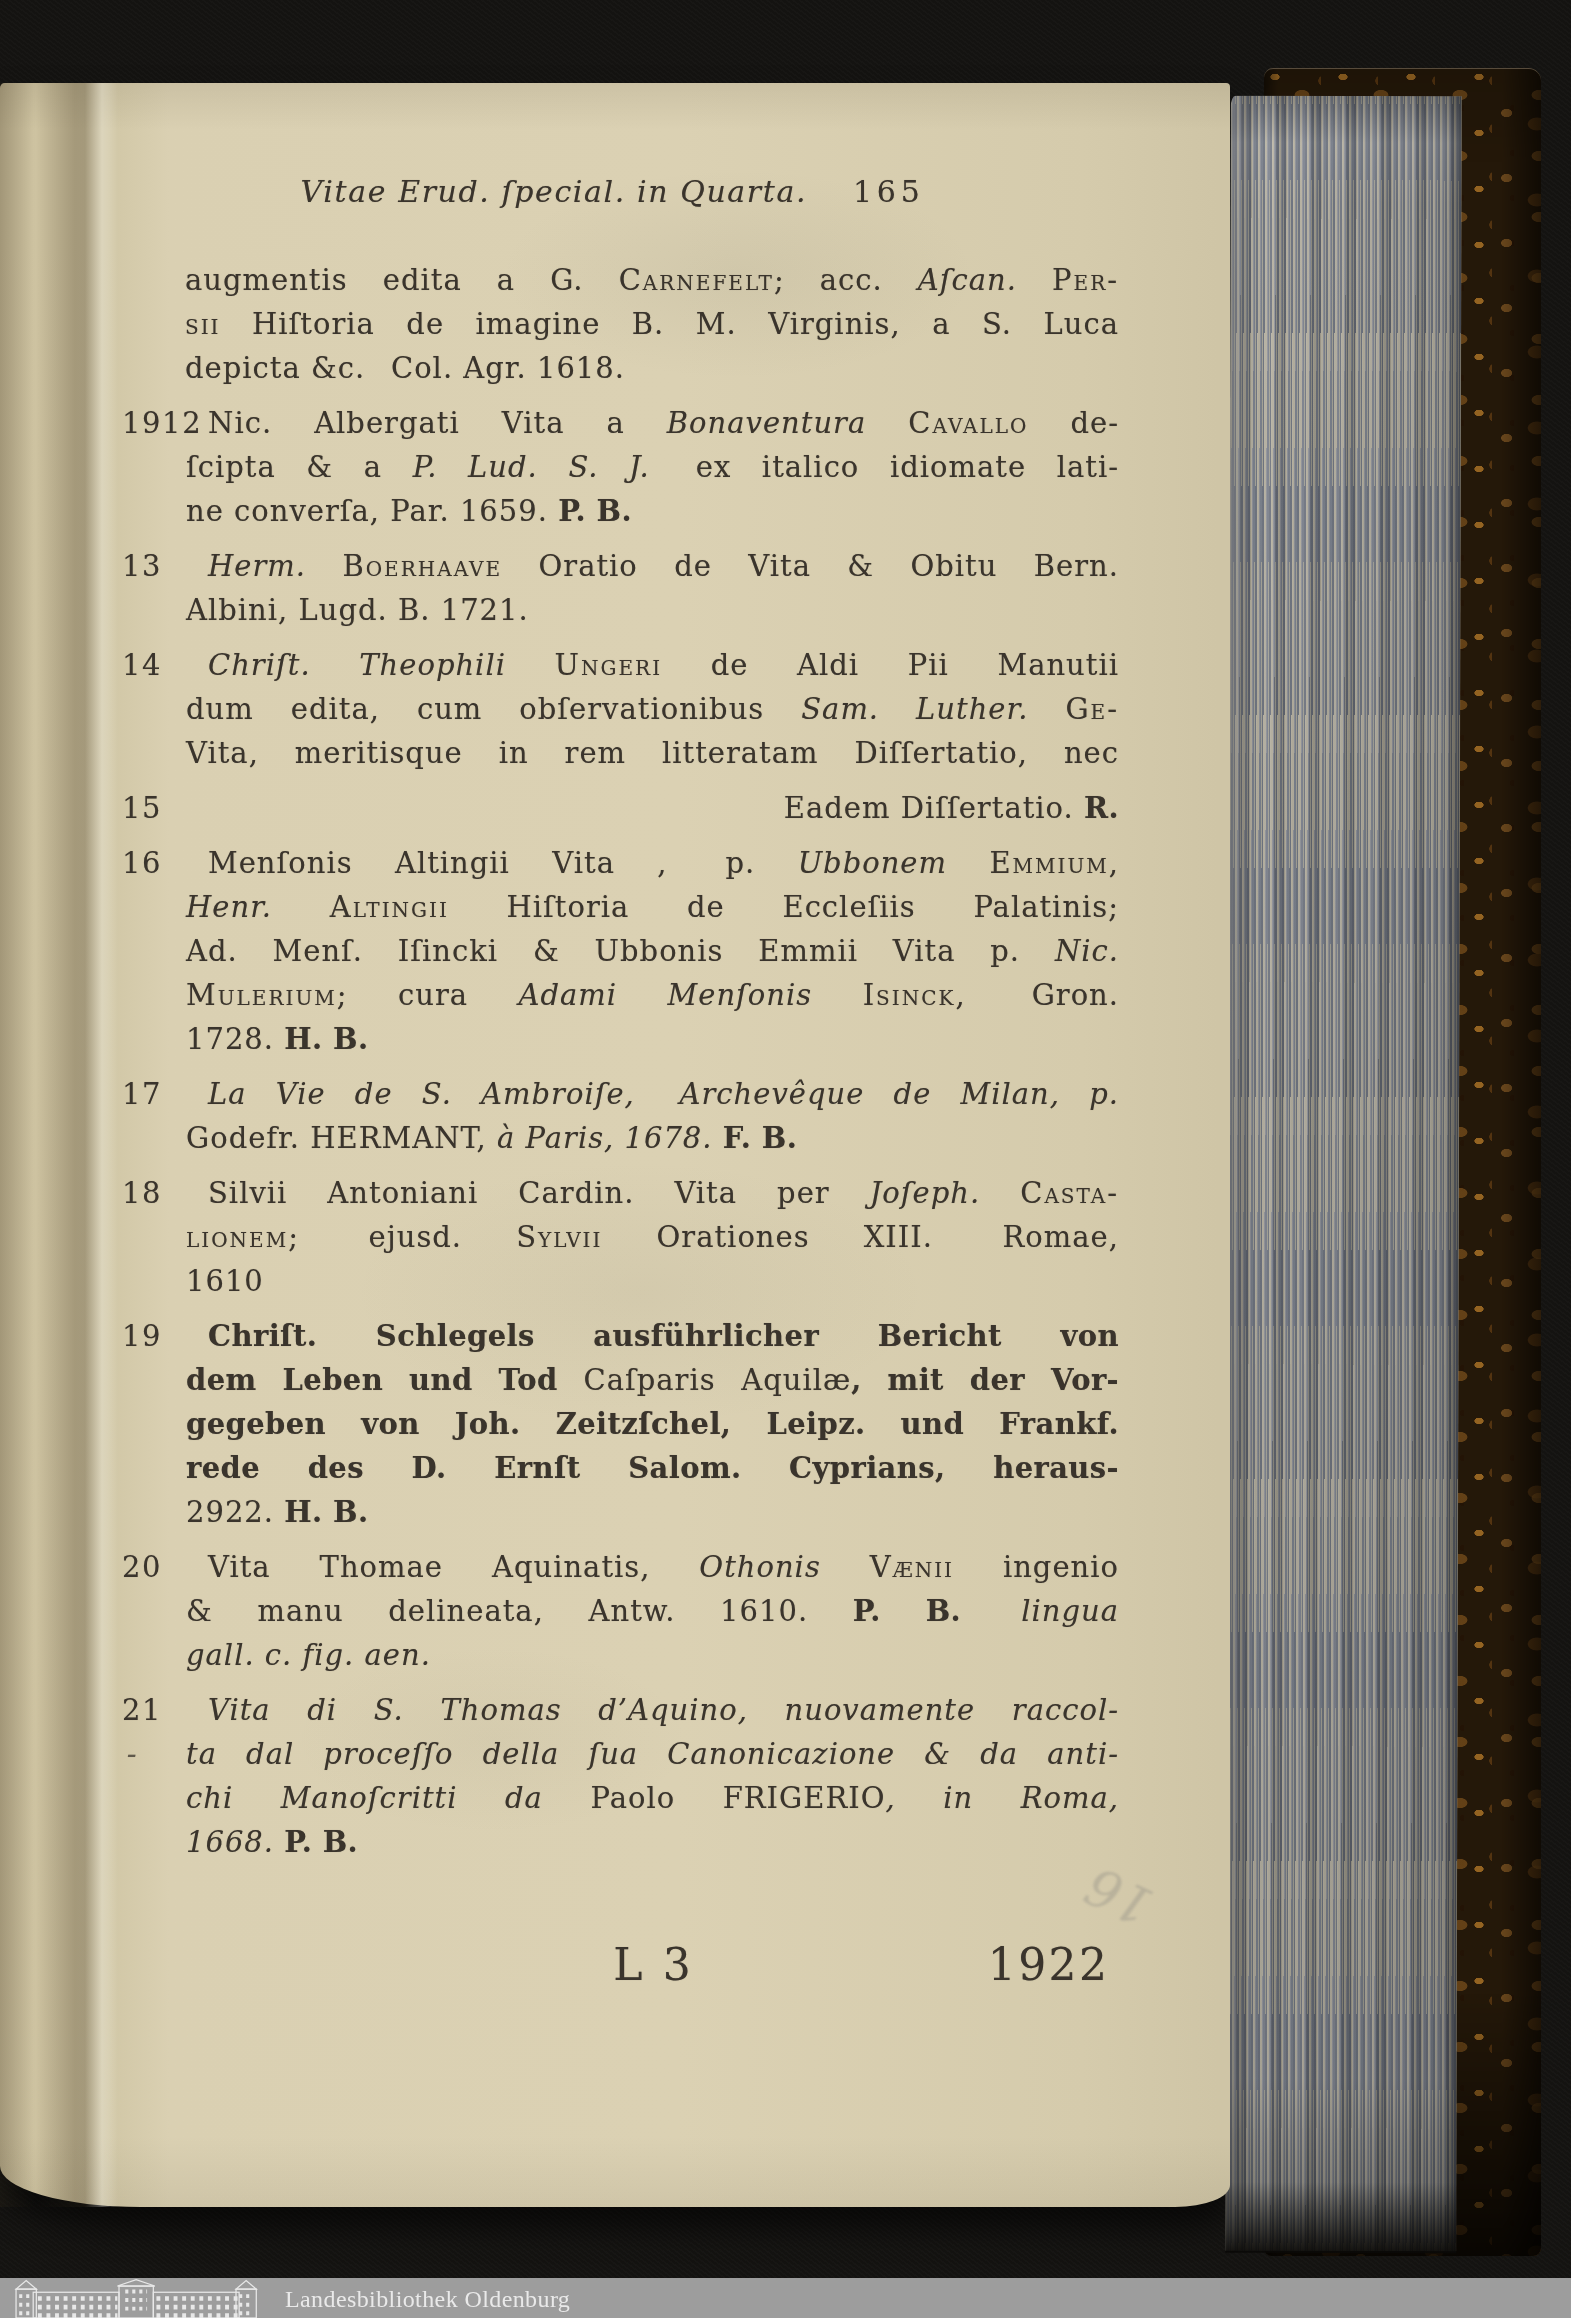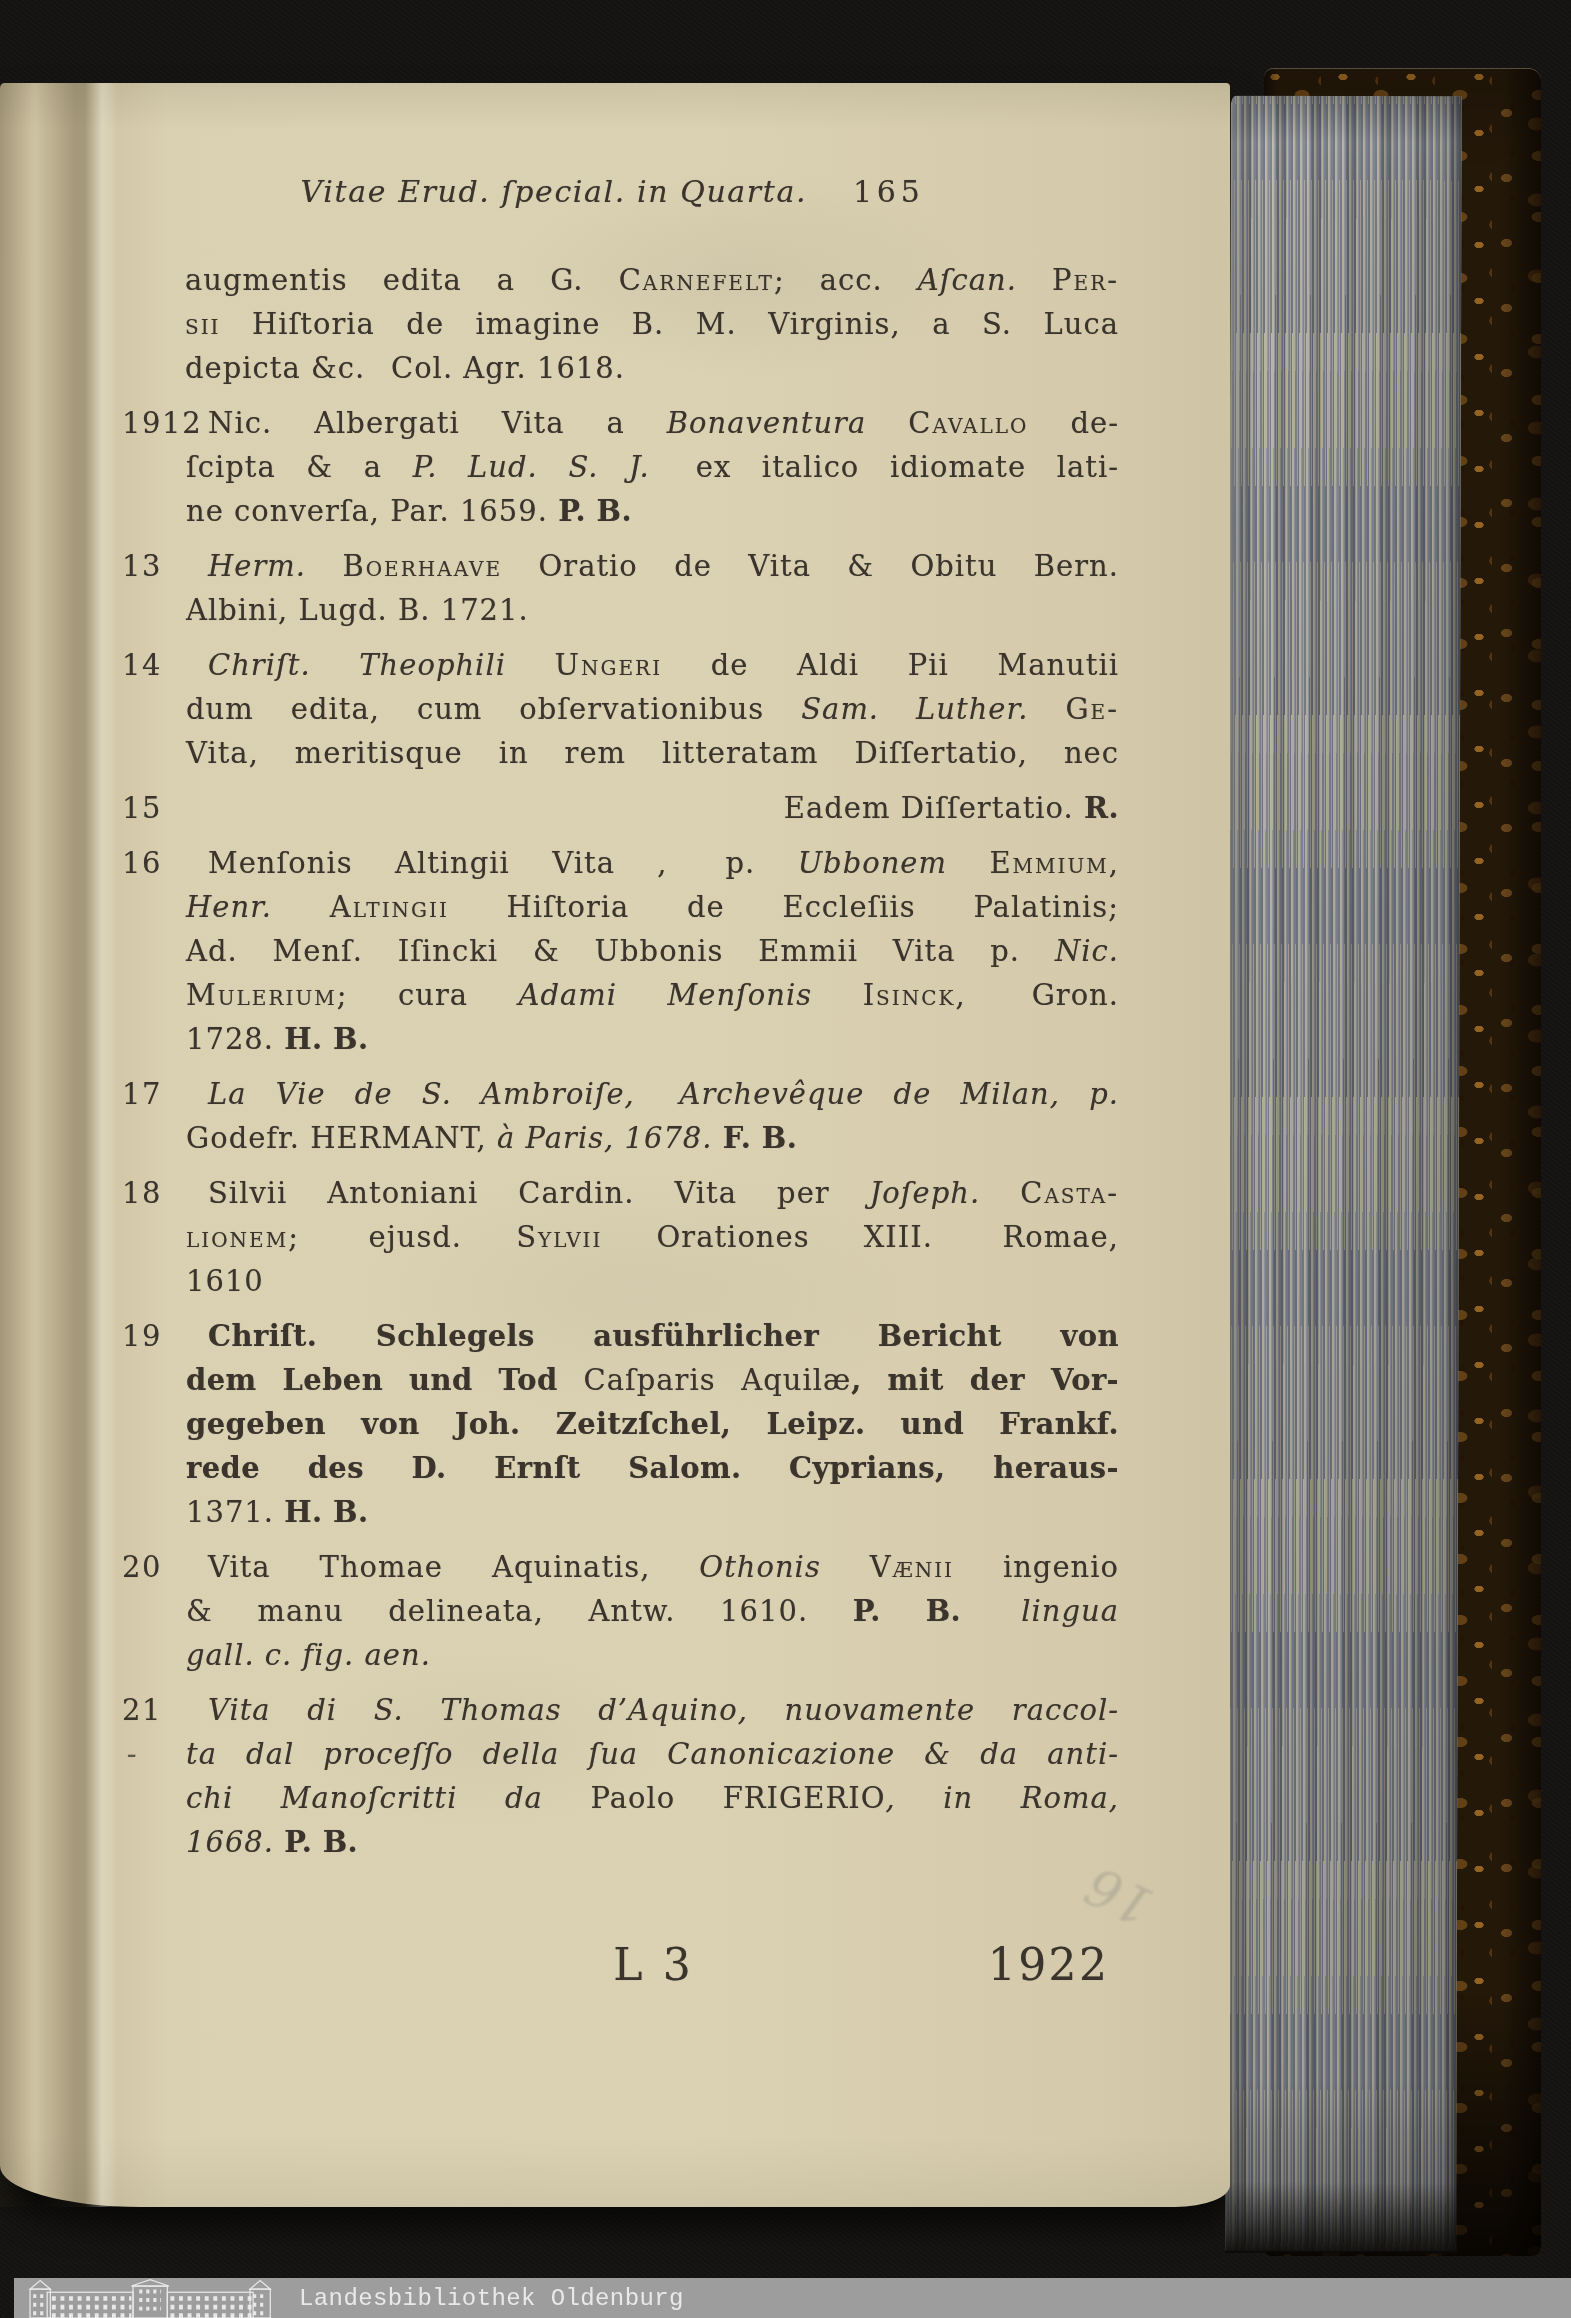--- a/index.html
+++ b/index.html
@@ -84,22 +84,22 @@
 
   .footer-line{position:absolute;left:0;top:1860px;width:100%;height:44px;line-height:44px;font-size:44px;
     text-shadow:0 0 0.8px rgba(58,52,44,.4);}
   .signature{position:absolute;left:50%;transform:translateX(-50%) translateX(41px);letter-spacing:3.1px;}
   .catchword{position:absolute;right:1.6px;letter-spacing:2.4px;}
 
   .pencil-mark{position:absolute;left:1086px;top:1783px;font-size:52px;font-style:italic;
     color:var(--pencil,#5d6068);opacity:.22;transform:rotate(205deg);filter:blur(0.8px);}
 
   
-  .watermark-bar{position:absolute;left:14px;right:0;top:2278px;height:41px;background:var(--bar,#9d9d9d);
-    font-family:Liberation Mono, monospace;}
+  .watermark-bar{position:absolute;left:0;right:0;top:2278px;height:41px;background:var(--bar,#9d9d9d);
+    font-family:Liberation Serif, serif;}
   .library-logo{position:absolute;left:9.4px;top:0.8px;height:39px;width:259px;}
   .library-name{position:absolute;left:285px;top:0;height:41px;line-height:42px;
     font-size:24px;color:var(--bar-text,#e9e9e9);letter-spacing:0.4px;}
 </style>
 </head>
 <body>
 
 <div class="stage">
 
   <div class="cover-board"></div>
@@ -133,21 +133,21 @@
           <div class="line ind-cont"><span class="s-r">1728. </span><span class="s-f">H. B.</span></div>
           <div class="line ind-entry just entry"><span class="num">17</span><span class="s-i">La Vie de S. Ambroiſe,  Archevêque de Milan, p.</span></div>
           <div class="line ind-cont"><span class="s-r">Godefr. HERMANT, </span><span class="s-i">à Paris, 1678.</span><span class="s-r"> </span><span class="s-f">F. B.</span></div>
           <div class="line ind-entry just entry"><span class="num">18</span><span class="s-r">Silvii Antoniani Cardin. Vita per </span><span class="s-i">Joſeph.</span><span class="s-r"> </span><span class="s-sc">Casta-</span></div>
           <div class="line ind-cont just"><span class="s-sc">lionem</span><span class="s-r">;  ejusd. </span><span class="s-sc">Sylvii</span><span class="s-r"> Orationes XIII.  Romae,</span></div>
           <div class="line ind-cont"><span class="s-r">1610</span></div>
           <div class="line ind-entry just entry"><span class="num">19</span><span class="s-f">Chriſt. Schlegels ausführlicher Bericht von</span></div>
           <div class="line ind-cont just"><span class="s-f">dem Leben und Tod </span><span class="s-r">Caſparis Aquilæ</span><span class="s-f">, mit der Vor-</span></div>
           <div class="line ind-cont just"><span class="s-f">gegeben von Joh. Zeitzſchel, Leipz. und Frankf.</span></div>
           <div class="line ind-cont just"><span class="s-f">rede des D. Ernſt Salom. Cyprians, heraus-</span></div>
-          <div class="line ind-cont"><span class="s-r">1371. </span><span class="s-f">H. B.</span></div>
+          <div class="line ind-cont"><span class="s-r">2922. </span><span class="s-f">H. B.</span></div>
           <div class="line ind-entry just entry"><span class="num">20</span><span class="s-r">Vita Thomae Aquinatis, </span><span class="s-i">Othonis</span><span class="s-r"> </span><span class="s-sc">Vænii</span><span class="s-r"> ingenio</span></div>
           <div class="line ind-cont just"><span class="s-r">&amp; manu delineata, Antw. 1610. </span><span class="s-f">P. B.</span><span class="s-r">  </span><span class="s-i">lingua</span></div>
           <div class="line ind-cont"><span class="s-i">gall. c. fig. aen.</span></div>
           <div class="line ind-entry just entry"><span class="num">21</span><span class="s-i">Vita di S. Thomas d’Aquino, nuovamente raccol-</span></div>
           <div class="line ind-cont just"><span class="margin-mark">-</span><span class="s-i">ta dal proceſſo della ſua Canonicazione &amp; da anti-</span></div>
           <div class="line ind-cont just"><span class="s-i">chi Manoſcritti da </span><span class="s-r">Paolo FRIGERIO</span><span class="s-i">, in Roma,</span></div>
           <div class="line ind-cont"><span class="s-i">1668. </span><span class="s-f">P. B.</span></div>
         </div>
 
       <div class="footer-line">

